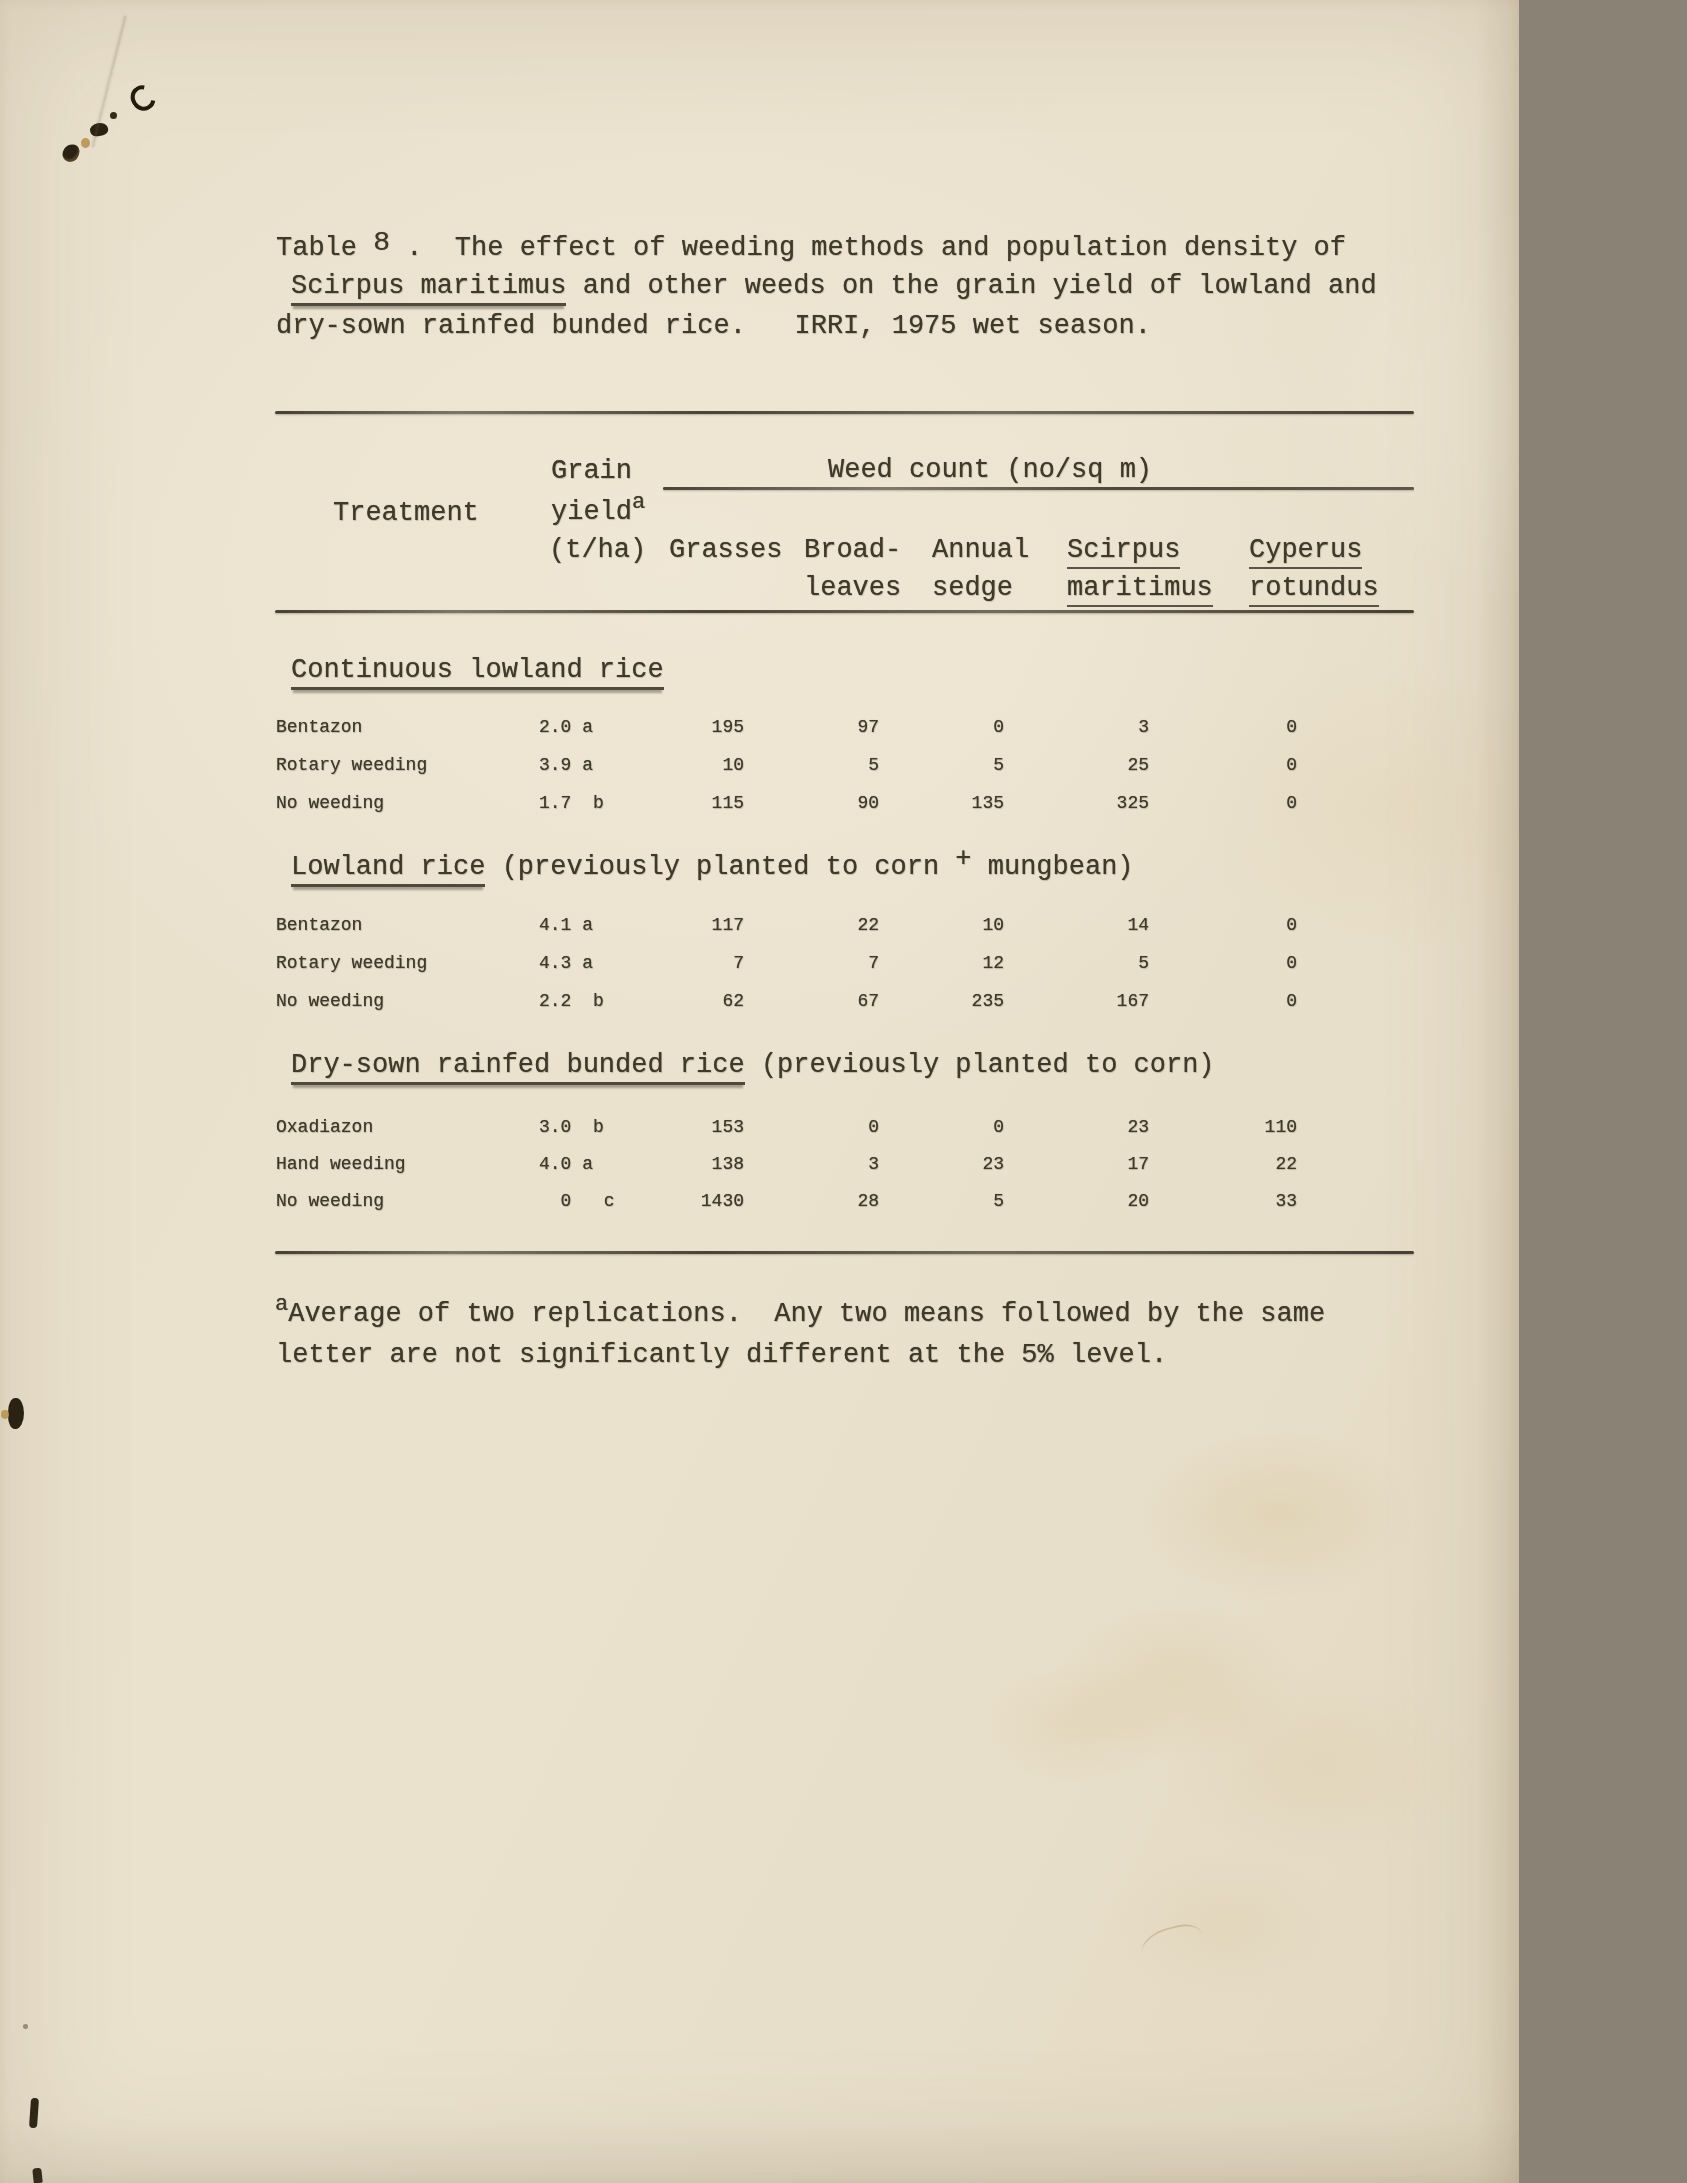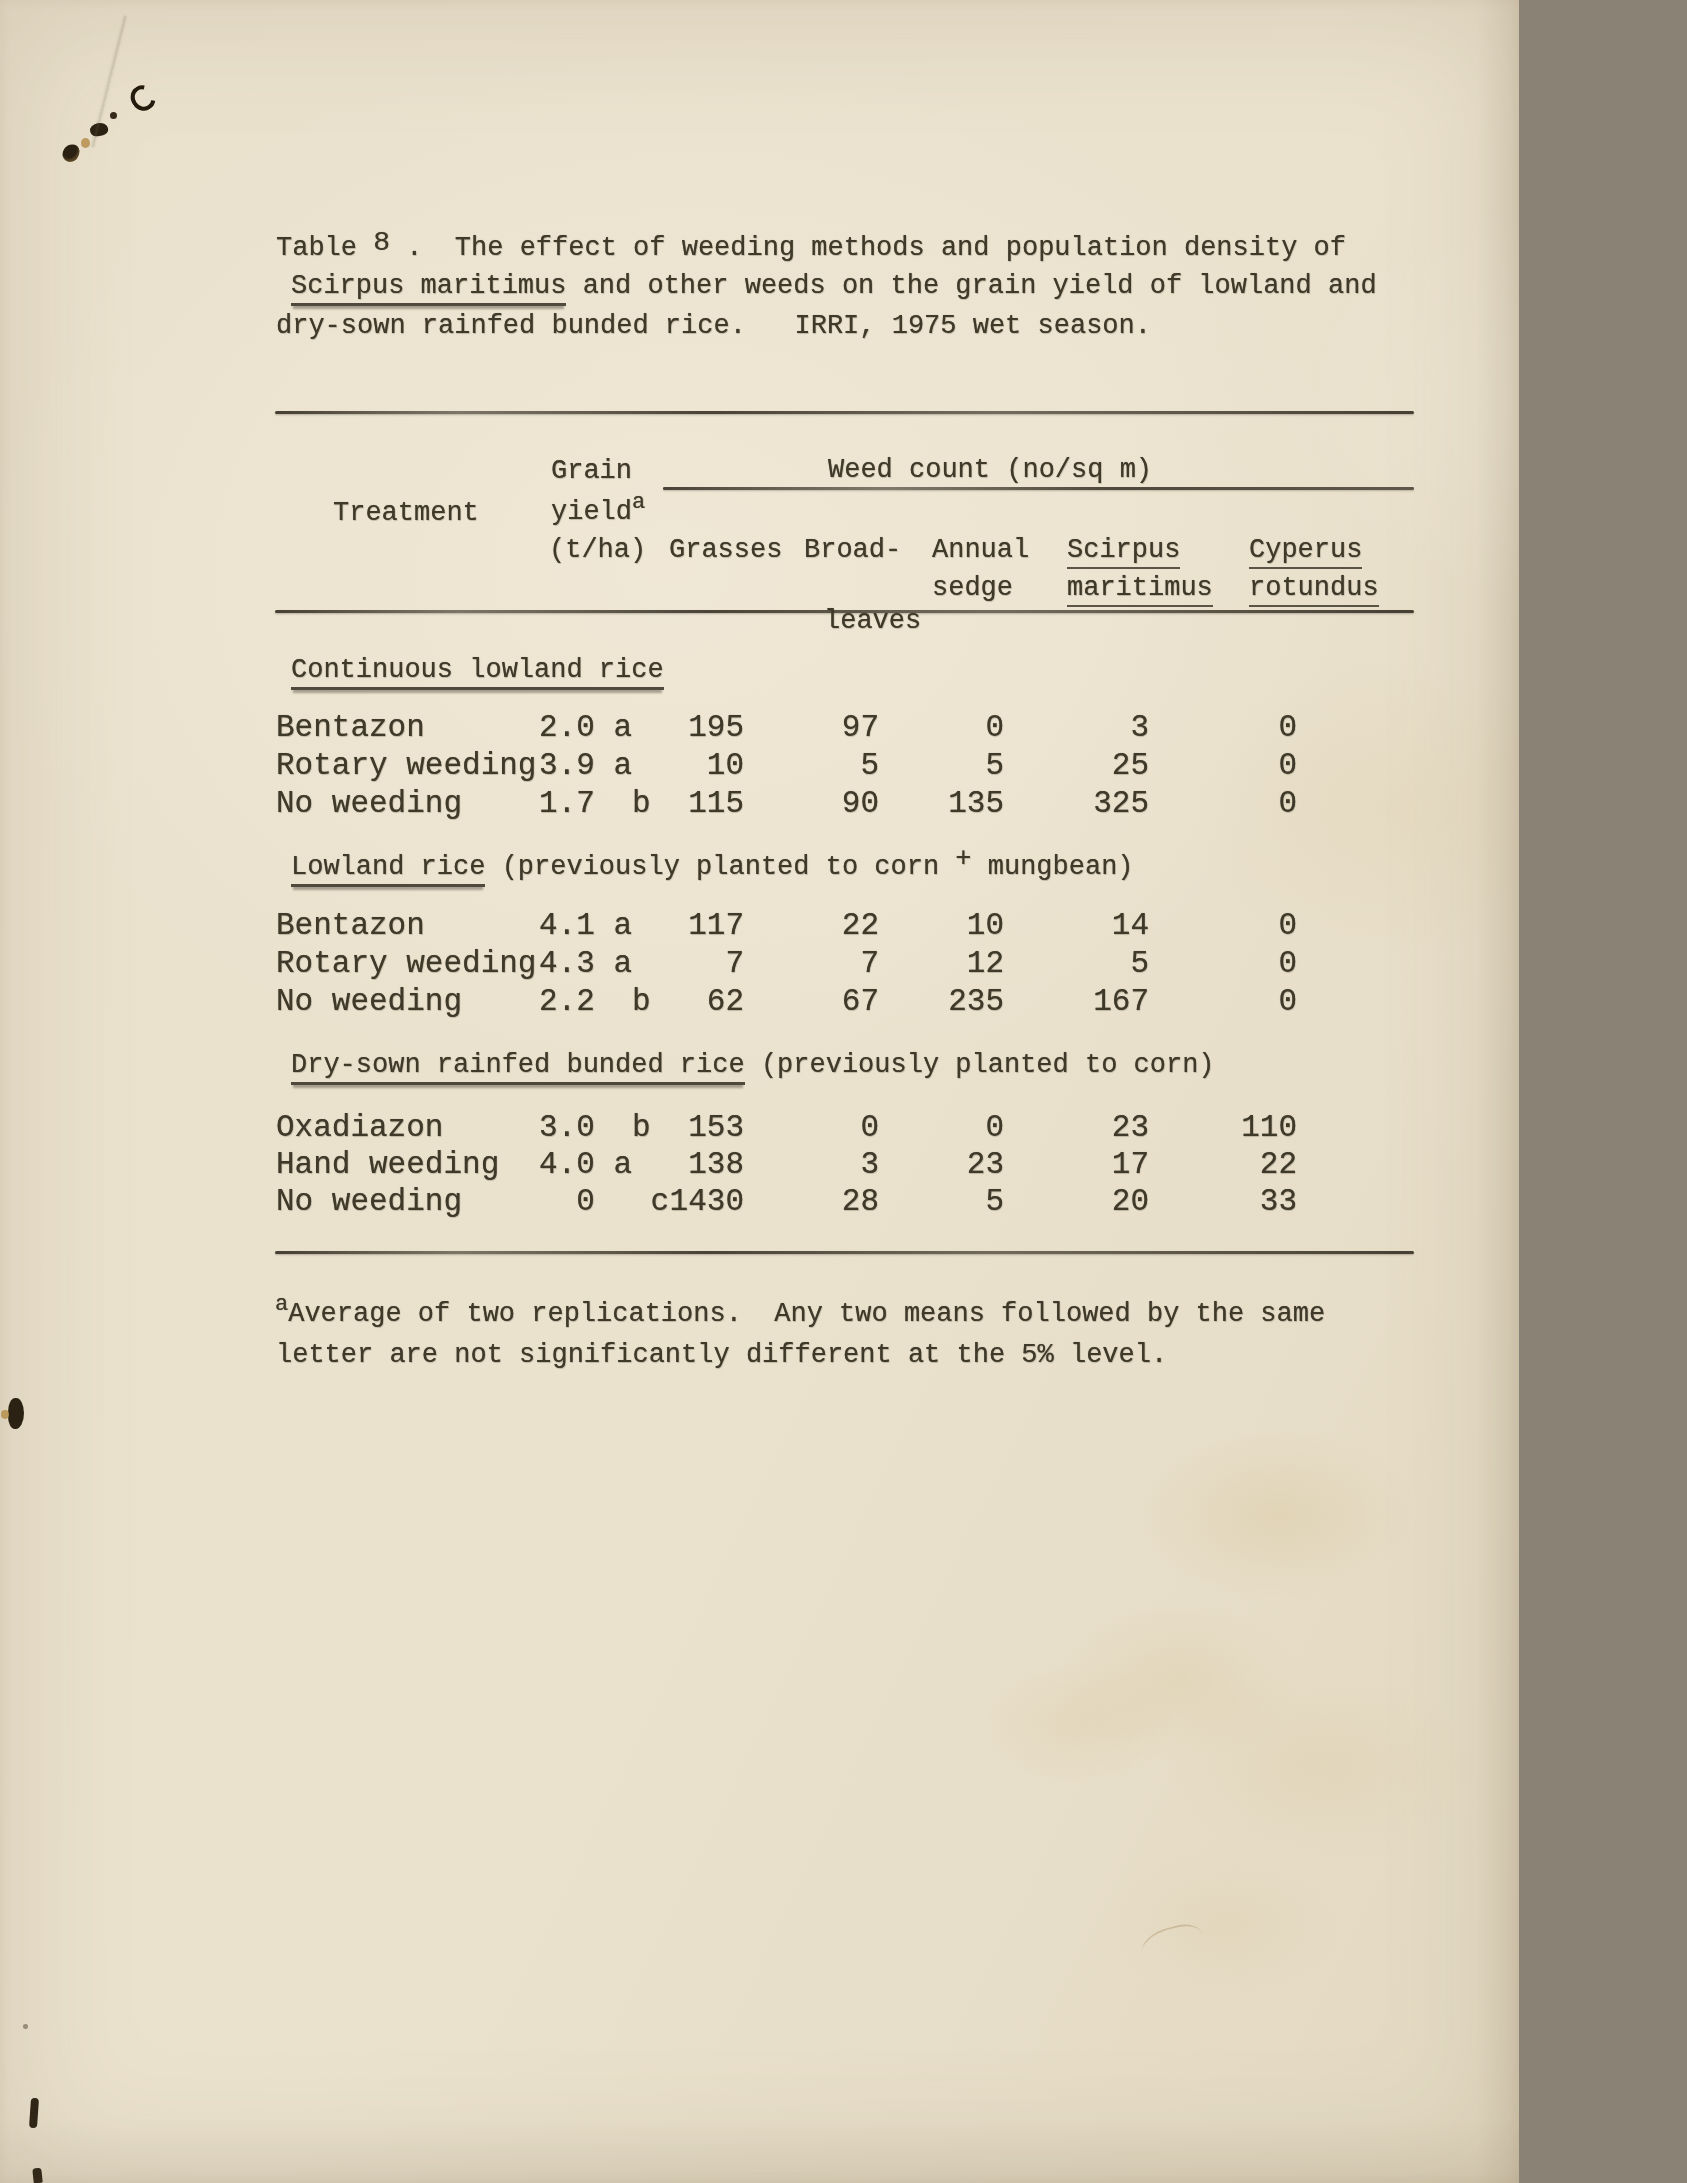--- a/index.html
+++ b/index.html
@@ -17,21 +17,21 @@
     position:absolute;
     font-size:27px;
     line-height:31px;
     white-space:pre;
     text-shadow:0 0 0.7px rgba(59,53,42,.65), 0.7px 0.7px 0.7px rgba(59,53,42,.22);
   }
   .trow{
     position:absolute;left:276px;width:1020px;
     display:grid;
     grid-template-columns:263px 111px 94px 135px 125px 145px 148px;
-    font-size:31px;line-height:31px;
+    font-size:18px;line-height:31px;
     text-shadow:0 0 0.7px rgba(59,53,42,.65), 0.7px 0.7px 0.7px rgba(59,53,42,.22);
   }
   .c{white-space:pre;}
   .num{text-align:right;}
   .rule{
     position:absolute;left:275px;width:1139px;height:3.4px;border-radius:2px;
     background:linear-gradient(90deg, rgba(56,50,39,.92) 0%, rgba(56,50,39,.62) 16%,
       rgba(56,50,39,.9) 38%, rgba(56,50,39,.68) 63%, rgba(56,50,39,.92) 100%);
     box-shadow:0 1.3px 1.3px rgba(56,50,39,.25);
   }
@@ -88,21 +88,21 @@
   <div class="rule" style="top:1251px;"></div>
 
   <div class="t" style="left:551px;top:456px;">Grain</div>
   <div class="t" style="left:828px;top:455px;">Weed count (no/sq m)</div>
   <div class="weed-underline"></div>
   <div class="t" style="left:333px;top:498px;">Treatment</div>
   <div class="t" style="left:551px;top:497px;"><span>yield</span><span class="sup">a</span></div>
   <div class="t" style="left:549px;top:535px;">(t/ha)</div>
   <div class="t" style="left:669px;top:535px;">Grasses</div>
   <div class="t" style="left:804px;top:535px;">Broad-</div>
-  <div class="t" style="left:804px;top:606px;margin-left:20px;">leaves</div>
+  <div class="t" style="left:804px;top:573px;">leaves</div>
   <div class="t" style="left:932px;top:535px;">Annual</div>
   <div class="t" style="left:932px;top:573px;">sedge</div>
   <div class="t" style="left:1067px;top:535px;"><span class="u">Scirpus</span></div>
   <div class="t" style="left:1067px;top:573px;"><span class="u">maritimus</span></div>
   <div class="t" style="left:1249px;top:535px;"><span class="u">Cyperus</span></div>
   <div class="t" style="left:1249px;top:573px;"><span class="u">rotundus</span></div>
 
   <div class="t" style="left:276px;top:655px;"><span class="u-heavy">Continuous lowland rice</span><span></span><span class="sup-plus"></span><span></span></div>
 
   <div class="trow" style="top:712px;">

